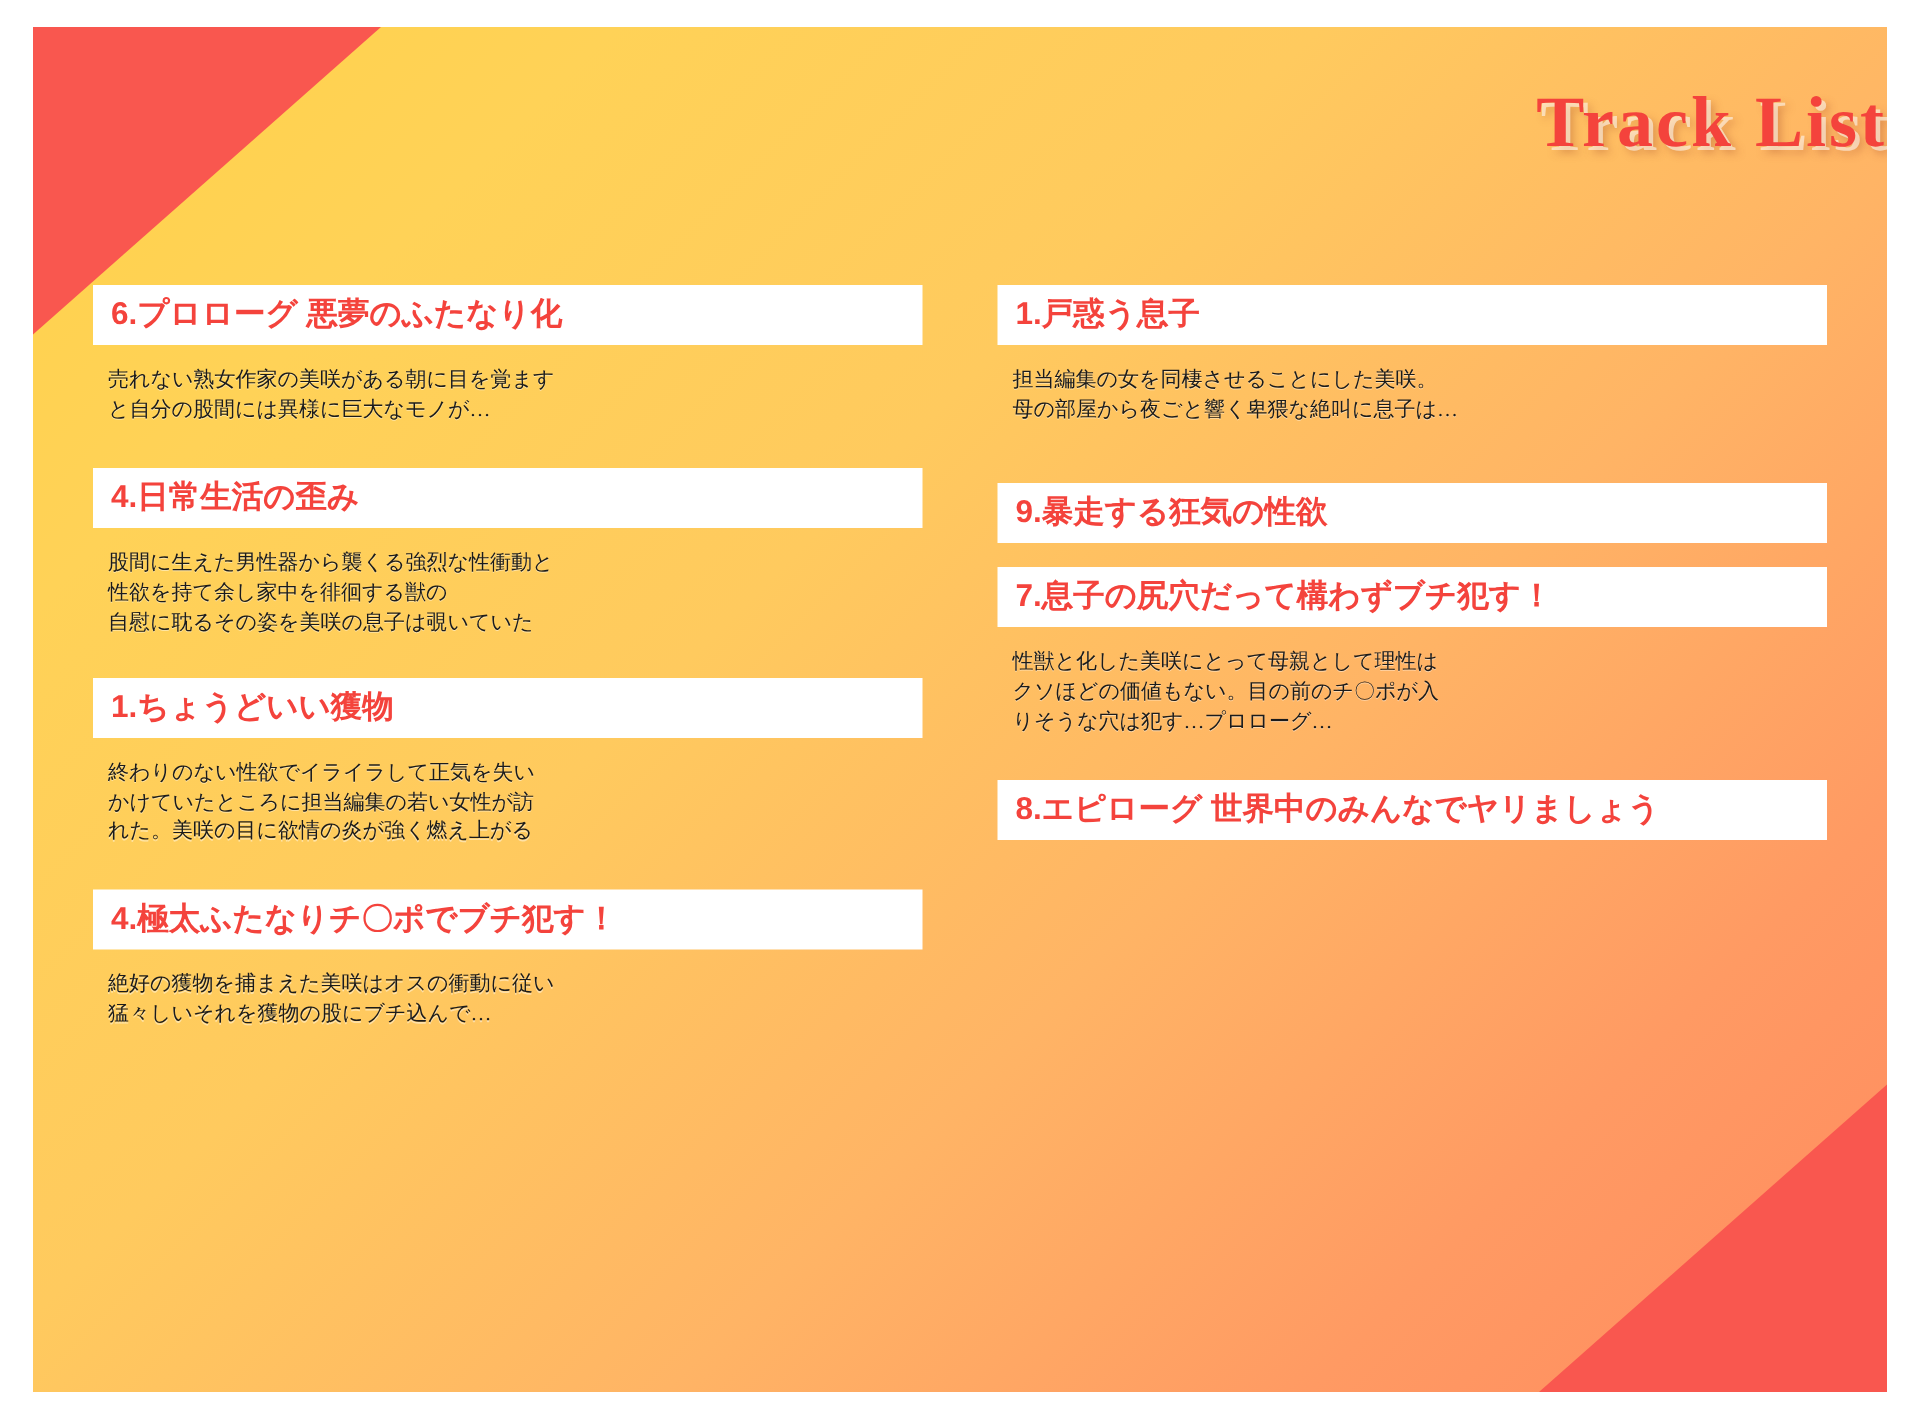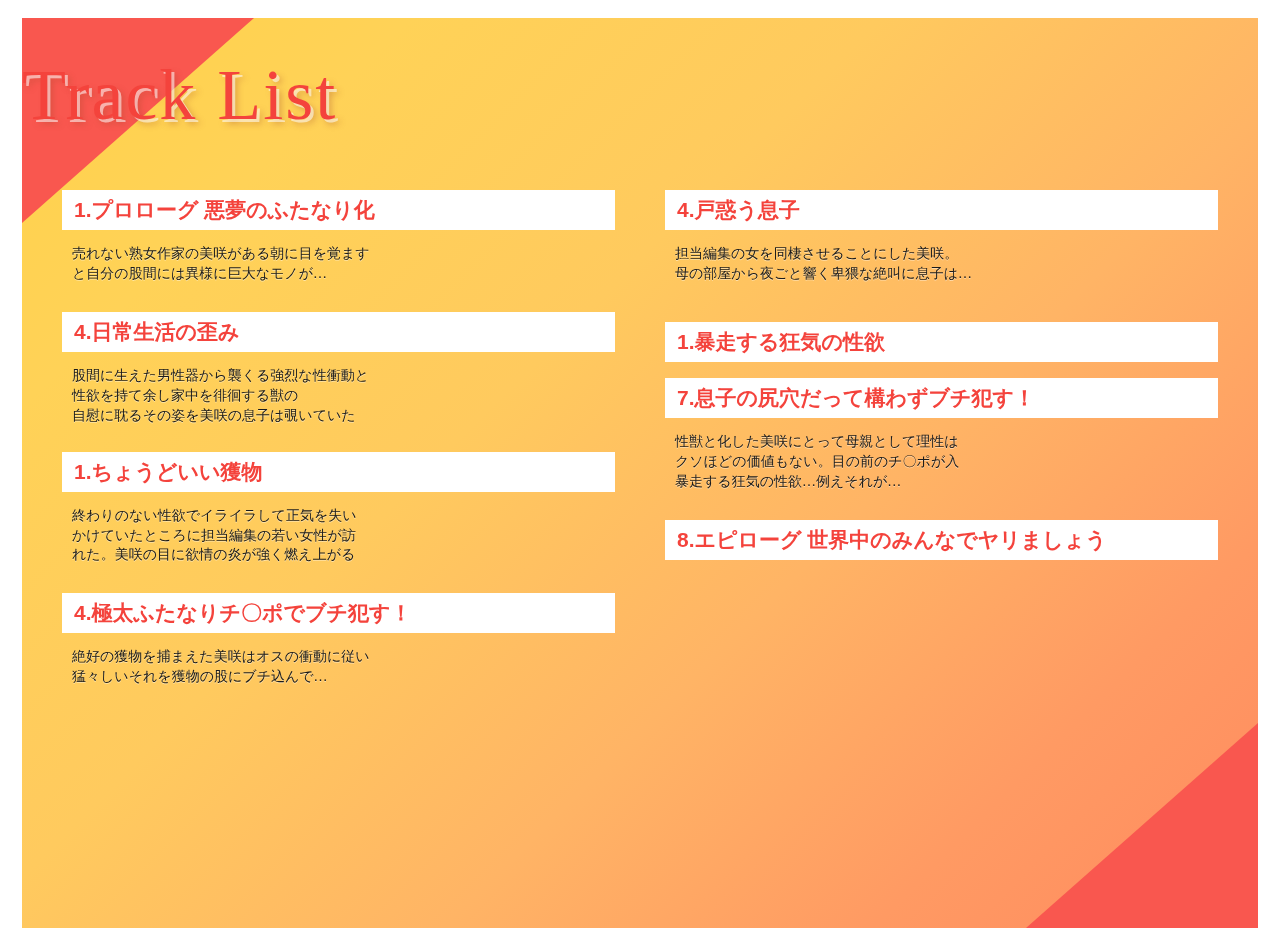--- a/index.html
+++ b/index.html
@@ -51,24 +51,24 @@
     height: 0;
     border-bottom: 205px solid #f9574f;
     border-left: 232px solid transparent;
   }
 
   .title {
     position: absolute;
     top: 36px;
     left: 0;
     width: 100%;
-    text-align: left;
+    text-align: right;
     font-family: "Liberation Serif", serif;
-    font-weight: normal;
-    font-size: 72px;
+    font-weight: bold;
+    font-size: 48px;
     letter-spacing: 2px;
     color: #f4433c;
     text-shadow: 3px 3px 0 rgba(255,255,255,0.55), 5px 5px 6px rgba(160,70,40,0.35);
   }
 
   .columns {
     position: absolute;
     top: 172px;
     left: 0;
     width: 100%;
@@ -124,21 +124,21 @@
     <div class="corner-tl"></div>
     <div class="corner-br"></div>
 
     <div class="title">Track List</div>
 
     <div class="columns">
 
       <div class="col col-left">
 
         <div class="track">
-          <div class="track-head">1.プロローグ 悪夢のふたなり化</div>
+          <div class="track-head">6.プロローグ 悪夢のふたなり化</div>
           <div class="track-body">売れない熟女作家の美咲がある朝に目を覚ます
 と自分の股間には異様に巨大なモノが…</div>
         </div>
 
         <div class="track">
           <div class="track-head">4.日常生活の歪み</div>
           <div class="track-body">股間に生えた男性器から襲くる強烈な性衝動と
 性欲を持て余し家中を徘徊する獣の
 自慰に耽るその姿を美咲の息子は覗いていた</div>
         </div>
@@ -154,34 +154,34 @@
           <div class="track-head">4.極太ふたなりチ〇ポでブチ犯す！</div>
           <div class="track-body">絶好の獲物を捕まえた美咲はオスの衝動に従い
 猛々しいそれを獲物の股にブチ込んで…</div>
         </div>
 
       </div>
 
       <div class="col col-right">
 
         <div class="track">
-          <div class="track-head">4.戸惑う息子</div>
+          <div class="track-head">1.戸惑う息子</div>
           <div class="track-body">担当編集の女を同棲させることにした美咲。
 母の部屋から夜ごと響く卑猥な絶叫に息子は…</div>
         </div>
 
         <div class="track">
-          <div class="track-head">1.暴走する狂気の性欲</div>
+          <div class="track-head">9.暴走する狂気の性欲</div>
         </div>
 
         <div class="track">
           <div class="track-head">7.息子の尻穴だって構わずブチ犯す！</div>
           <div class="track-body">性獣と化した美咲にとって母親として理性は
 クソほどの価値もない。目の前のチ〇ポが入
-暴走する狂気の性欲…例えそれが…</div>
+りそうな穴は犯す…プロローグ…</div>
         </div>
 
         <div class="track">
           <div class="track-head">8.エピローグ 世界中のみんなでヤリましょう</div>
         </div>
 
       </div>
 
     </div>
   </div>

